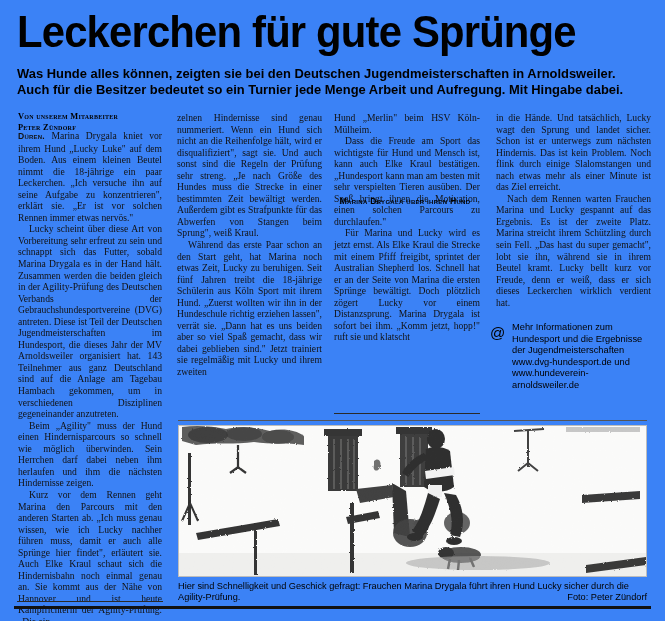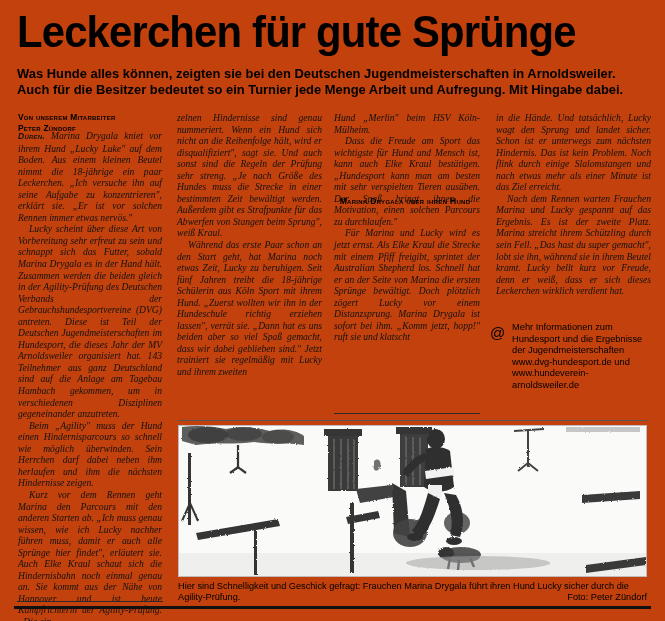--- a/index.html
+++ b/index.html
@@ -13,21 +13,21 @@
     overflow: hidden;
     font-family: "Liberation Serif", serif;
     color: #000000;
     position: relative;
   }
   .page {
     position: absolute;
     left: 0; top: 0;
     width: 665px;
     height: 621px;
-    background: #c2410c;
+    background: #3b82f6;
   }
 
   
   .headline {
     position: absolute;
     left: 17px;
     top: 8px;
     width: 630px;
     font-family: "Liberation Sans", sans-serif;
     font-weight: bold;
@@ -55,42 +55,41 @@
   
   .col {
     position: absolute;
     top: 112px;
     font-family: "Liberation Serif", serif;
     font-size: 9.6px;
     line-height: 11.55px;
     text-align: justify;
     text-justify: inter-word;
     color: #121212;
-    font-style: italic;
   }
   .col p { margin: 0; text-indent: 11px; }
   .col p.noindent { text-indent: 0; }
 
   #col1 { left: 18px;  width: 144px; top: 130px; }
   #col2 { left: 177px; width: 145px; }
   #col3 { left: 334px; width: 146px; }
   #col4 { left: 496px; width: 155px; }
 
   #col2 { height: 298px; }
   #col3 { height: 298px; }
   #col4 { height: 200px; }
   #col1 { height: 470px; }
 
   
   .byline {
     position: absolute;
     left: 18px;
     top: 112px;
     width: 146px;
-    font-family: Liberation Sans, sans-serif;
+    font-family: Liberation Serif, serif;
     font-weight: bold;
     font-size: 8.4px;
     line-height: 10.5px;
     font-variant: small-caps;
     letter-spacing: 0.25px;
   }
 
   
   .dateline {
     font-family: "Liberation Sans", sans-serif;

